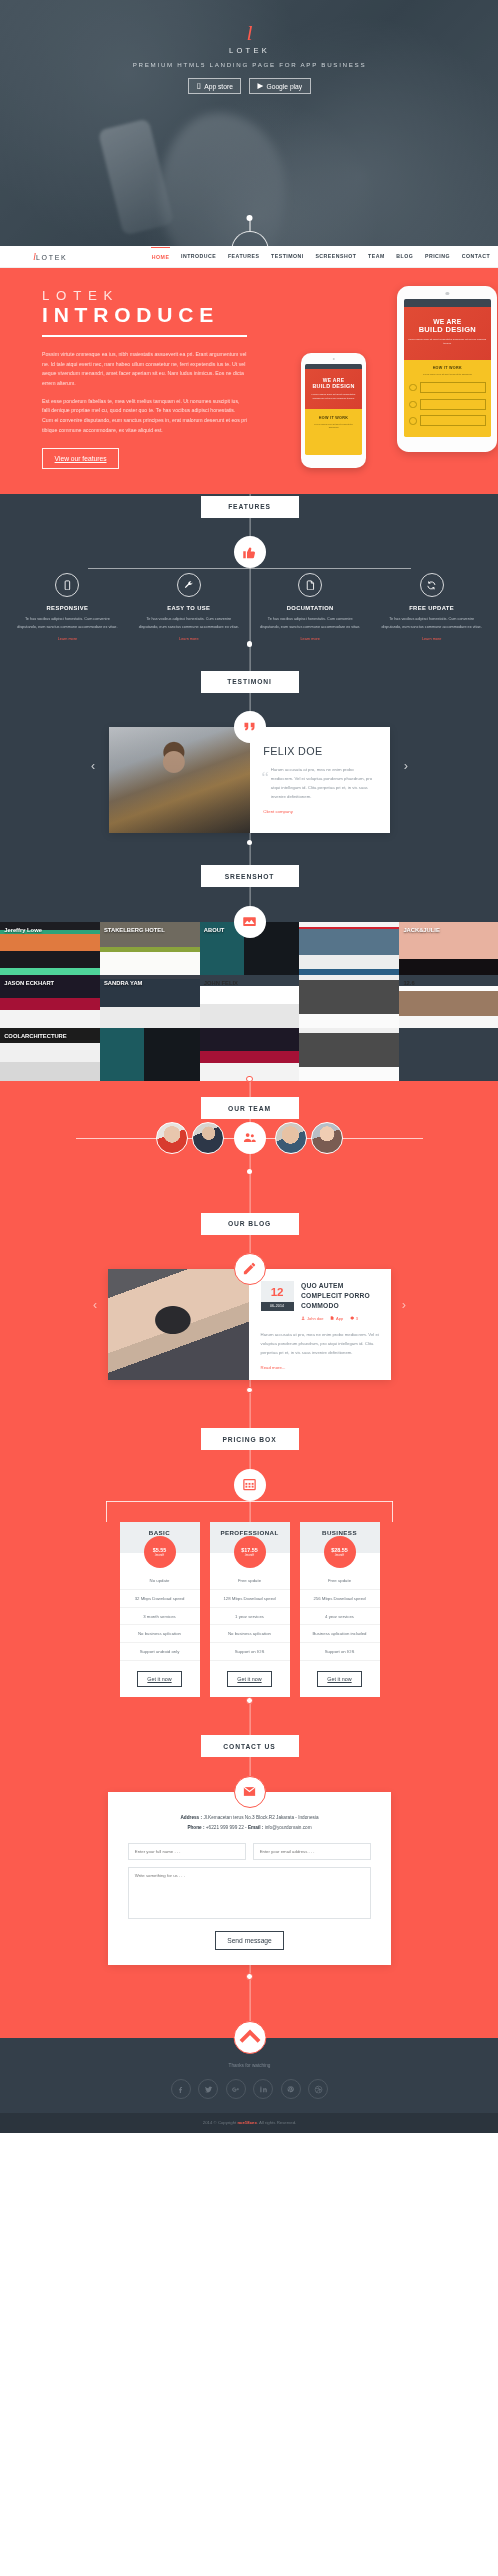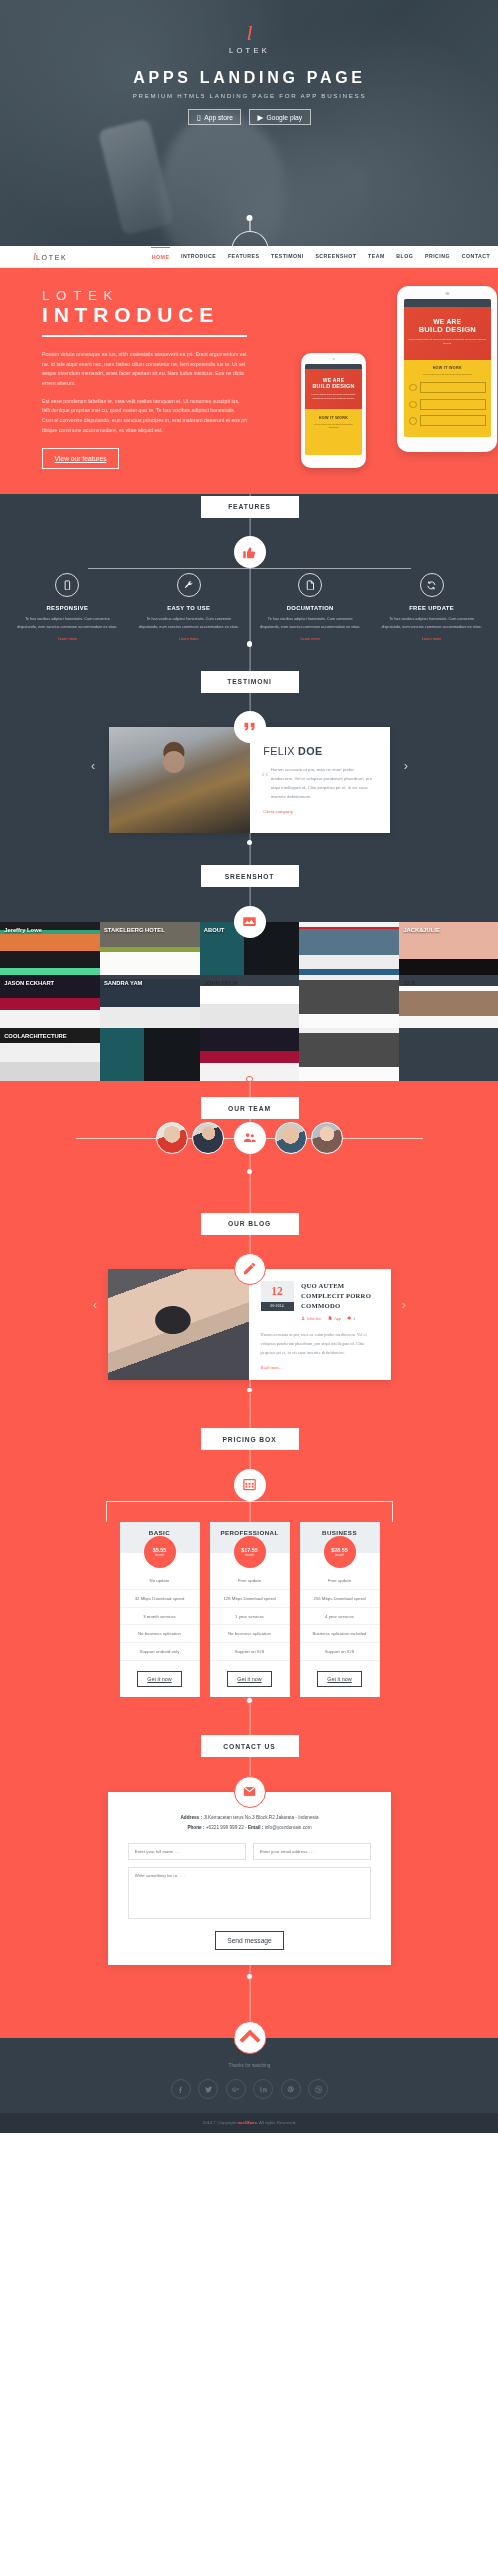--- a/index.html
+++ b/index.html
@@ -257,21 +257,21 @@
   .testi-img {
     width: 141px; height: 106px;
     background:
       linear-gradient(180deg, rgba(0,0,0,.08), rgba(0,0,0,.22)),
       radial-gradient(circle at 46% 33%, #c6a288 0 10%, rgba(198,162,136,0) 11%),
       radial-gradient(circle at 46% 24%, #6b4e38 0 9%, rgba(107,78,56,0) 10%),
       linear-gradient(160deg,#c9cdd2 0%, #aeb4ba 28%, #8d7a62 48%, #b08b54 62%, #7d6647 78%, #3e3a36 100%);
   }
   .testi-body { flex: 1; padding: 18.3px 13.3px 10px; }
   .testi-name { font-size: 10.8px; color: #39444e; letter-spacing: 0.3px; }
-  .testi-name b { font-weight: bold; }
+  .testi-name b { font-weight: normal; }
   .testi-quote { color: #8b949c; font-size: 4.3px; line-height: 2.1; margin-top: 7.5px; position: relative; padding-left: 7.5px; }
   .testi-quote::before {
     content: "“"; position: absolute; left: -1.7px; top: -3.3px;
     font-family: "Liberation Serif", serif; font-size: 16.6px; color: #d6dade;
   }
   .testi-co { color: #fc5b4e; font-size: 4.3px; margin-top: 8.3px; }
   .arrow {
     position: absolute; top: 50%; transform: translateY(-50%);
     color: rgba(255,255,255,.6); font-size: 12.5px; line-height: 1;
   }
@@ -331,21 +331,21 @@
     width: 283px; margin: -16px auto 0;
     display: flex; background: #fff;
     box-shadow: 0 1.7px 8.3px rgba(0,0,0,.12);
   }
   .blog-img {
     width: 141px; height: 111px;
     background:
       radial-gradient(ellipse at 46% 46%, #2a2a2e 0 16%, rgba(42,42,46,0) 17%),
       linear-gradient(160deg,#5b5b60 0 18%, #e4c7b2 18% 52%, #c8b09c 52% 64%, #4a4a52 64% 100%);
   }
-  .blog-body { flex: 1; padding: 11.6px 11.6px 8.3px; font-family: Liberation Serif, serif; }
+  .blog-body { flex: 1; padding: 11.6px 11.6px 8.3px; }
   .blog-head { display: flex; gap: 7.5px; }
   .blog-date { width: 33px; flex: none; text-align: center; }
   .blog-date .d { background: #eceff1; color: #fc5b4e; font-size: 11.6px; font-weight: bold; padding: 4.2px 0; }
   .blog-date .m { background: #39444e; color: #fff; font-size: 3.5px; padding: 2.5px 0; letter-spacing: 0.2px; }
   .blog-title { font-size: 6.7px; font-weight: bold; color: #2e3943; line-height: 1.5; letter-spacing: 0.2px; }
   .blog-meta { display: flex; gap: 6.7px; margin-top: 5px; font-size: 4px; color: #fc5b4e; align-items: center; }
   .blog-meta span { display: flex; align-items: center; gap: 1.7px; }
   .blog-p { color: #8b949c; font-size: 4.3px; line-height: 2.1; margin-top: 9.1px; }
   .blog-more { color: #fc5b4e; font-size: 4.3px; margin-top: 8.3px; }
   .arrow.lr { left: 93px; } .arrow.rr { right: 93px; }
@@ -439,21 +439,20 @@
 <div class="page">
 
   <section class="hero">
     <div class="hero-photo"></div>
     <div class="hero-phone"></div>
     <div class="hero-hand"></div>
     <div class="hero-overlay"></div>
     <div class="hero-inner">
       <div class="brand-mark">l</div>
       <div class="brand-word">LOTEK</div>
-      <div class="hero-title">APPS LANDING PAGE</div>
       <div class="hero-sub">PREMIUM HTML5 LANDING PAGE FOR APP BUSINESS</div>
       <div class="store-row">
         <div class="store-btn">
           <span class="gl">▯</span>
           <span>App store</span>
         </div>
         <div class="store-btn">
           <span class="gl">▶</span>
           <span>Google play</span>
         </div>

